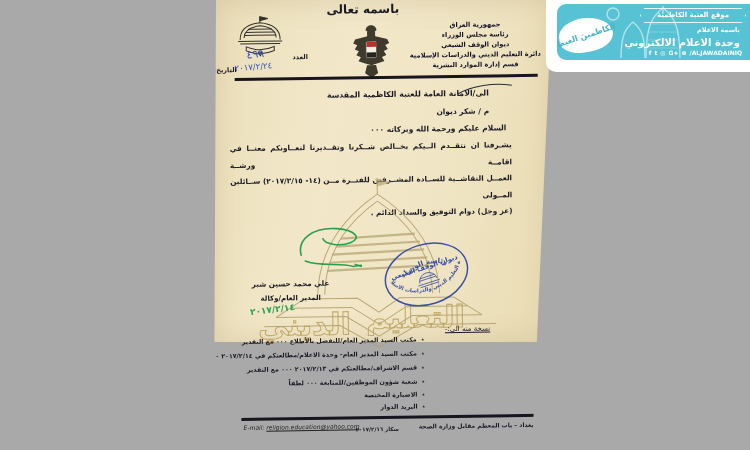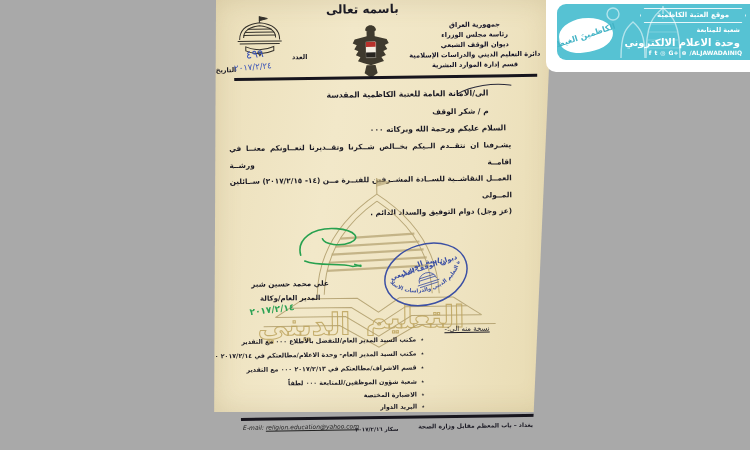--- a/index.html
+++ b/index.html
@@ -1,21 +1,21 @@
 <!DOCTYPE html>
 <html><head>
 <meta charset="utf-8">
 <style>
   html,body{margin:0;padding:0;}
   body{width:750px;height:450px;overflow:hidden;background:#a9a9a9;
        font-family:"DejaVu Sans",sans-serif;}
   .stage{position:relative;width:750px;height:450px;}
 
   
-  .paper{position:absolute;left:214px;top:0;width:338px;height:412px;
+  .paper{position:absolute;left:214px;top:0;width:338px;height:342px;
          background:linear-gradient(100deg,#ebdfba 0%,#f2e8c9 35%,#efe4c2 70%,#e8dbb2 100%);
          clip-path:polygon(2px 0,338px 0,318px 450px,0 450px);
          box-shadow:inset 0 0 28px rgba(120,100,50,.18);}
   .pc{position:absolute;inset:0;transform:rotate(-0.8deg);color:#1b1a24;}
   .abs{position:absolute;}
   .rtl{direction:rtl;}
 
   .bismillah{left:106px;top:2px;width:90px;text-align:center;font-size:12px;
              font-weight:bold;letter-spacing:-0.5px;}
   .orgblock{left:196px;top:21px;width:134px;text-align:center;font-size:6.6px;
@@ -135,21 +135,21 @@
       <div class="abs datelabel">التاريخ:</div>
       <div class="abs dateval" dir="ltr">٢٠١٧/٢/٢٤</div>
 
       <div class="abs rule rule1"></div>
 
       <svg class="abs penmark-svg" viewBox="0 0 58 15">
         <path d="M2 12 C 16 4, 38 1, 56 4" fill="none" stroke="#2a2a3a" stroke-width="1.1"></path>
       </svg>
 
       <div class="abs toline">الى/الامانة العامة للعتبة الكاظمية المقدسة</div>
-      <div class="abs subj">م / شكر الوقف</div>
+      <div class="abs subj">م / شكر ديوان</div>
       <div class="abs salut">السلام عليكم ورحمة الله وبركاته ٠٠٠</div>
       <div class="abs para">
         <div>يشـرفنا ان نتقــدم الــيكم بخــالص شــكرنا وتقــديرنا لتعــاونكم معنــا في اقامــة ورشــة</div>
         <div>العمــل النقاشــية للســادة المشــرفين للفتــرة مــن (١٤- ٢٠١٧/٢/١٥) ســائلين المــولى</div>
         <div>(عز وجل) دوام التوفيق والسداد الدائم .</div>
       </div>
 
       <svg class="abs wm-svg" viewBox="0 0 272 172">
         <g fill="none" stroke="#b3a170" stroke-width="1">
           <line x1="135" y1="2" x2="135" y2="18"></line>
@@ -266,21 +266,21 @@
           <line x1="47" y1="36" x2="77" y2="36"></line>
             <line x1="46" y1="44" x2="78" y2="44"></line>
         </g>
       </svg>
 
       <div class="bn-medal">
         <span>الكاظمينَ الغيظ</span>
       </div>
 
       <div class="bn-title">موقع العتبة الكاظمية المقدسة</div>
-      <div class="bn-sub1">شعبة للمتابعة</div>
+      <div class="bn-sub1">باسمه الاعلام</div>
       <div class="bn-sub2">وحدة الاعلام الالكتروني</div>
 
       <div class="bn-icons">
         <span>f</span>
         <span>t</span>
         <span>◎</span>
         <span>G+</span>
         <span>⊕</span>
         <span>/ALJAWADAINIQ</span>
       </div>

